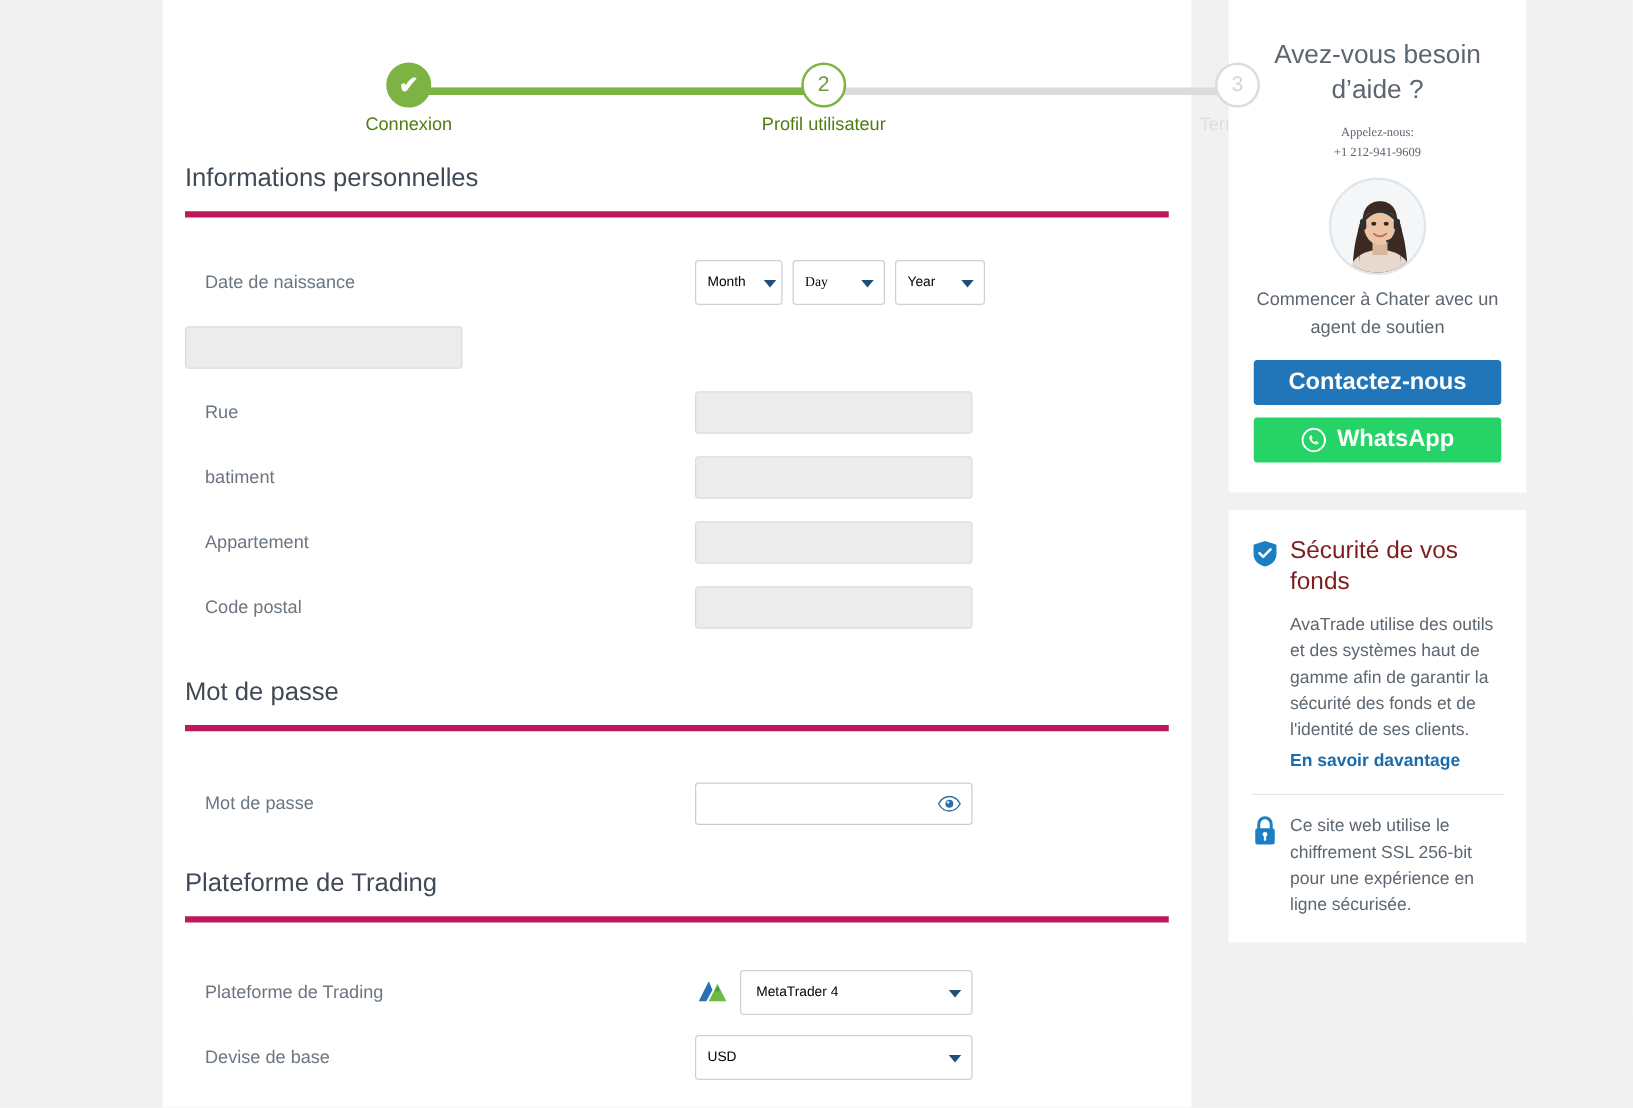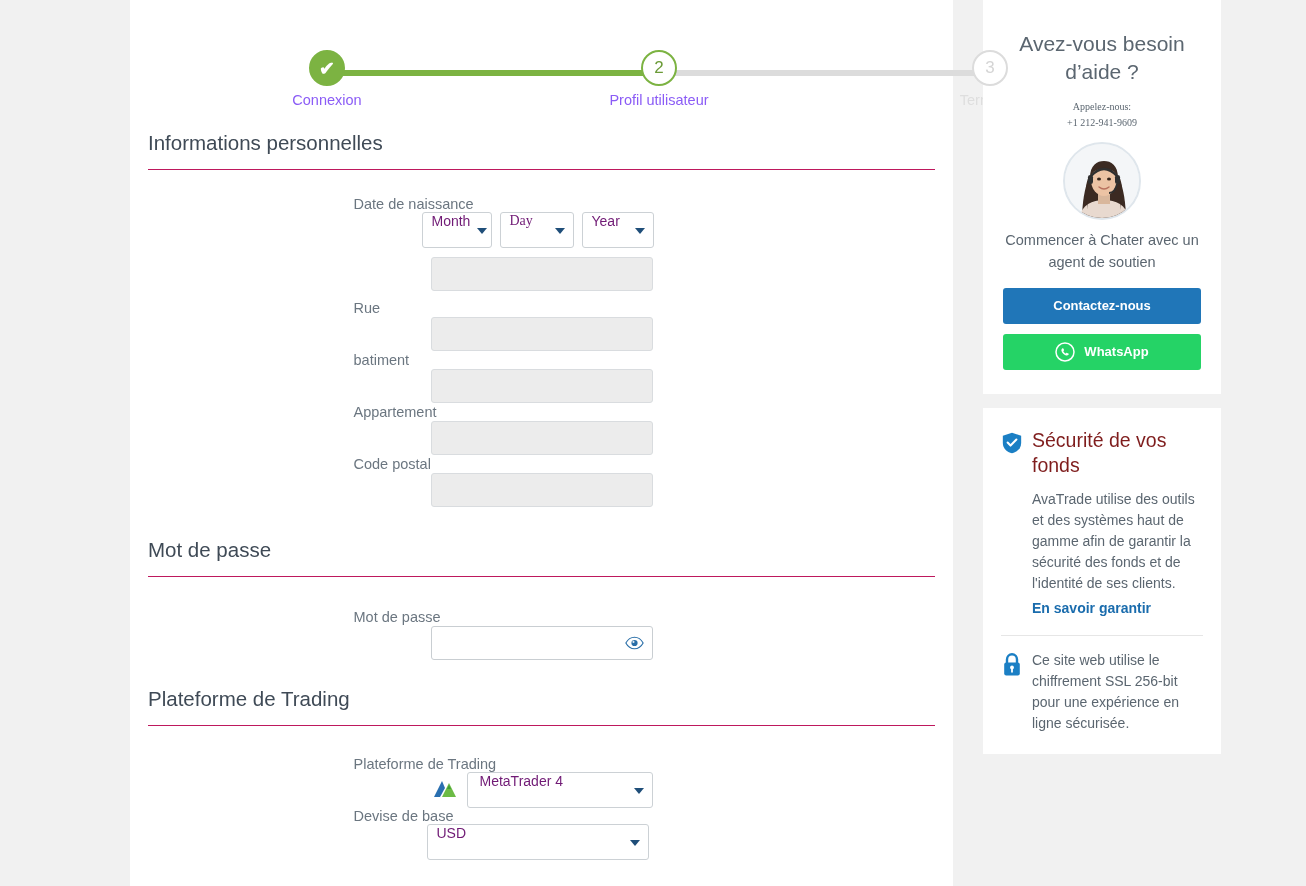--- a/index.html
+++ b/index.html
@@ -71,47 +71,46 @@
     color: #6b9b37;
   }
   .step.todo .bubble {
     background: #ffffff;
     border: 2px solid #dcdcdc;
     color: #d5d5d5;
   }
   .step .caption {
     margin-top: 6px;
     font-size: 14.5px;
-    color: #8b5cf6;
+    color: #4d7c0f;
     white-space: nowrap;
   }
   .step.todo .caption { color: #dedede; }
   .check-glyph { font-size: 19px; line-height: 1; font-weight: bold; }
 
   
   .section-head {
     margin: 0 18px 0 18px;
     padding: 0 0 14px 0;
-    border-bottom: 1px solid #be185d;
+    border-bottom: 5px solid #be185d;
     font-size: 20.5px;
     color: #3f4a56;
     font-weight: normal;
   }
   .sect-informations { margin-top: 34px; }
   .sect-password { margin-top: 30px; }
   .sect-platform { margin-top: 26px; }
 
   
   .form-rows { margin-top: 26px; }
   .row {
     display: flex;
     align-items: center;
     height: 52px;
     padding: 0 18px;
-    flex-direction: column;
   }
   .row .label {
     width: 408px;
     font-size: 14.5px;
     color: #6b7680;
     padding-left: 16px;
   }
   .row .control {
     flex: 1;
     display: flex;
@@ -119,23 +118,23 @@
   }
 
   
   .sel {
     position: relative;
     height: 36px;
     border: 1px solid #ccd1d5;
     border-radius: 3px;
     background: #fff;
     display: flex;
-    align-items: flex-start;
-    font-size: 14px;
-    color: #701a75;
+    align-items: center;
+    font-size: 11px;
+    color: #000000;
     padding: 0 24px 0 9px;
     margin-right: 8px;
     cursor: pointer;
     user-select: none;
   }
   .sel .caret {
     position: absolute;
     right: 8px; top: 50%;
     margin-top: -2px;
     width: 0; height: 0;
@@ -243,21 +242,21 @@
     color: #5b6670;
     line-height: 1.5;
     margin-bottom: 14px;
   }
   .btn {
     display: block;
     width: 100%;
     height: 36px;
     border: none;
     border-radius: 3px;
-    font-size: 13px;
+    font-size: 19px;
     font-weight: bold;
     color: #fff;
     font-family: "Liberation Sans", sans-serif;
     cursor: pointer;
     margin-bottom: 10px;
   }
   .btn-contact { background: #2076b8; }
   .btn-whatsapp {
     background: #25d366;
     display: flex; align-items: center; justify-content: center;
@@ -494,21 +493,21 @@
     <div class="side-card security">
       <div class="sec-head">
         <svg class="shield" viewBox="0 0 22 24">
           <path d="M11 0.8 L21 4.2 V12 C21 18 16.6 21.8 11 23.2 C5.4 21.8 1 18 1 12 V4.2 Z" fill="#1b7fc4"></path>
           <path d="M6.2 11.5 L9.4 14.8 L15.8 8.2" stroke="#ffffff" stroke-width="2.2" fill="none" stroke-linecap="round" stroke-linejoin="round"></path>
         </svg>
         <div class="title">Sécurité de vos fonds</div>
       </div>
       <div class="sec-body">AvaTrade utilise des outils et des systèmes haut de gamme afin de garantir la sécurité des fonds et de l'identité de ses clients.</div>
       <div class="sec-body" style="padding-top:2px;">
-        <a class="sec-link" href="#">En savoir garantir</a>
+        <a class="sec-link" href="#">En savoir davantage</a>
       </div>
 
       <div class="sec-divider"></div>
 
       <div class="ssl-row">
         <svg class="lock" viewBox="0 0 22 26">
           <path d="M6 11 V7.5 C6 4.5 8.2 2.2 11 2.2 C13.8 2.2 16 4.5 16 7.5 V11" stroke="#1b7fc4" stroke-width="2.4" fill="none"></path>
           <rect x="3.2" y="10.6" width="15.6" height="13" rx="2" fill="#1b7fc4"></rect>
           <circle cx="11" cy="15.4" r="1.9" fill="#ffffff"></circle>
           <rect x="10.1" y="16.3" width="1.8" height="4.4" rx="0.9" fill="#ffffff"></rect>

